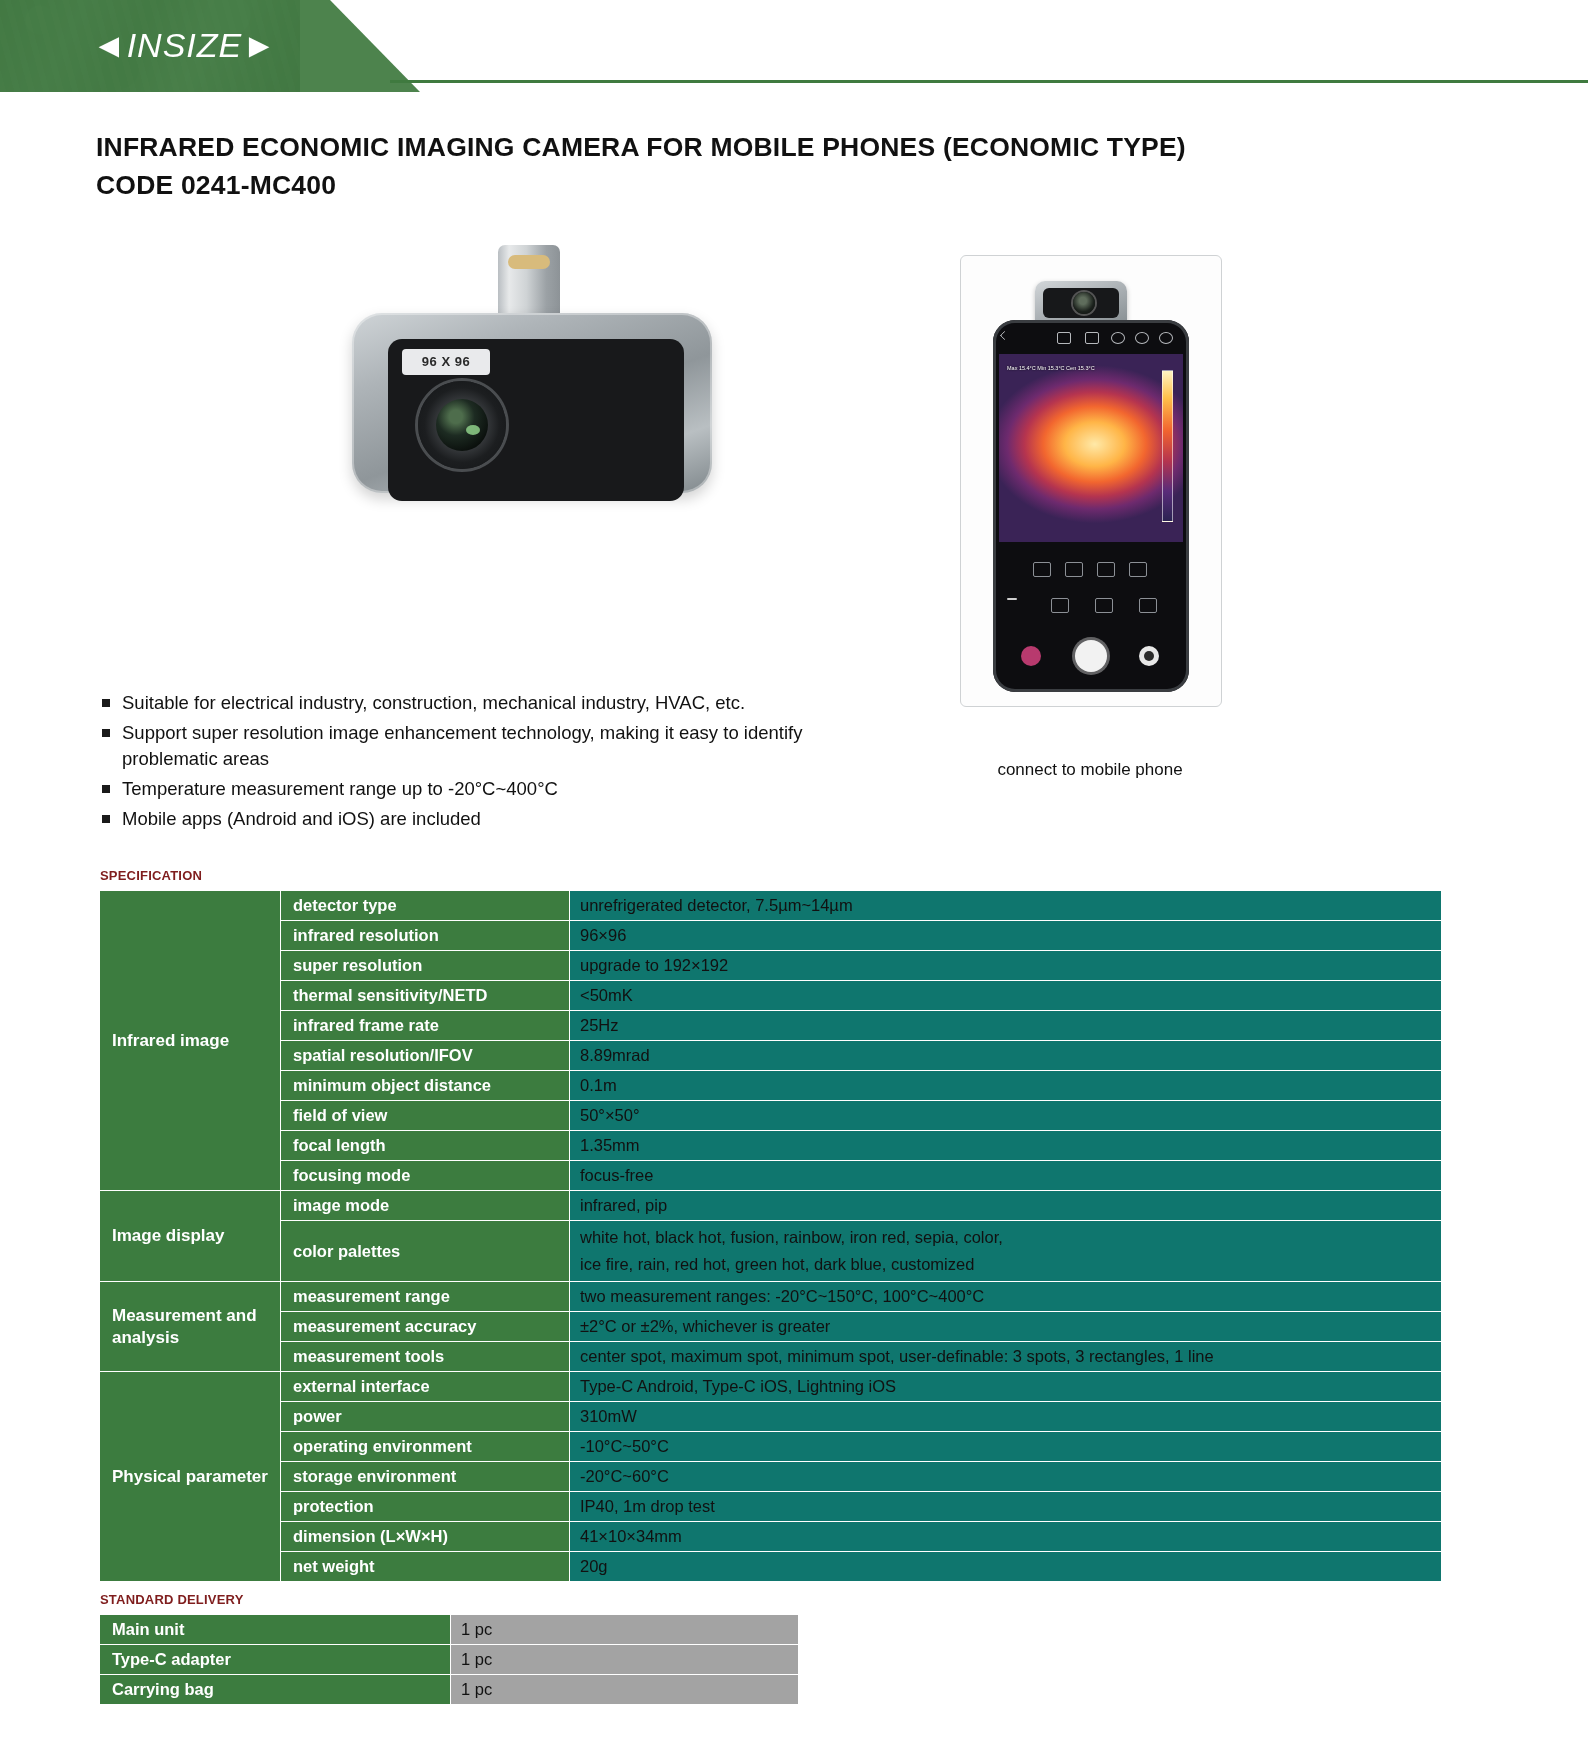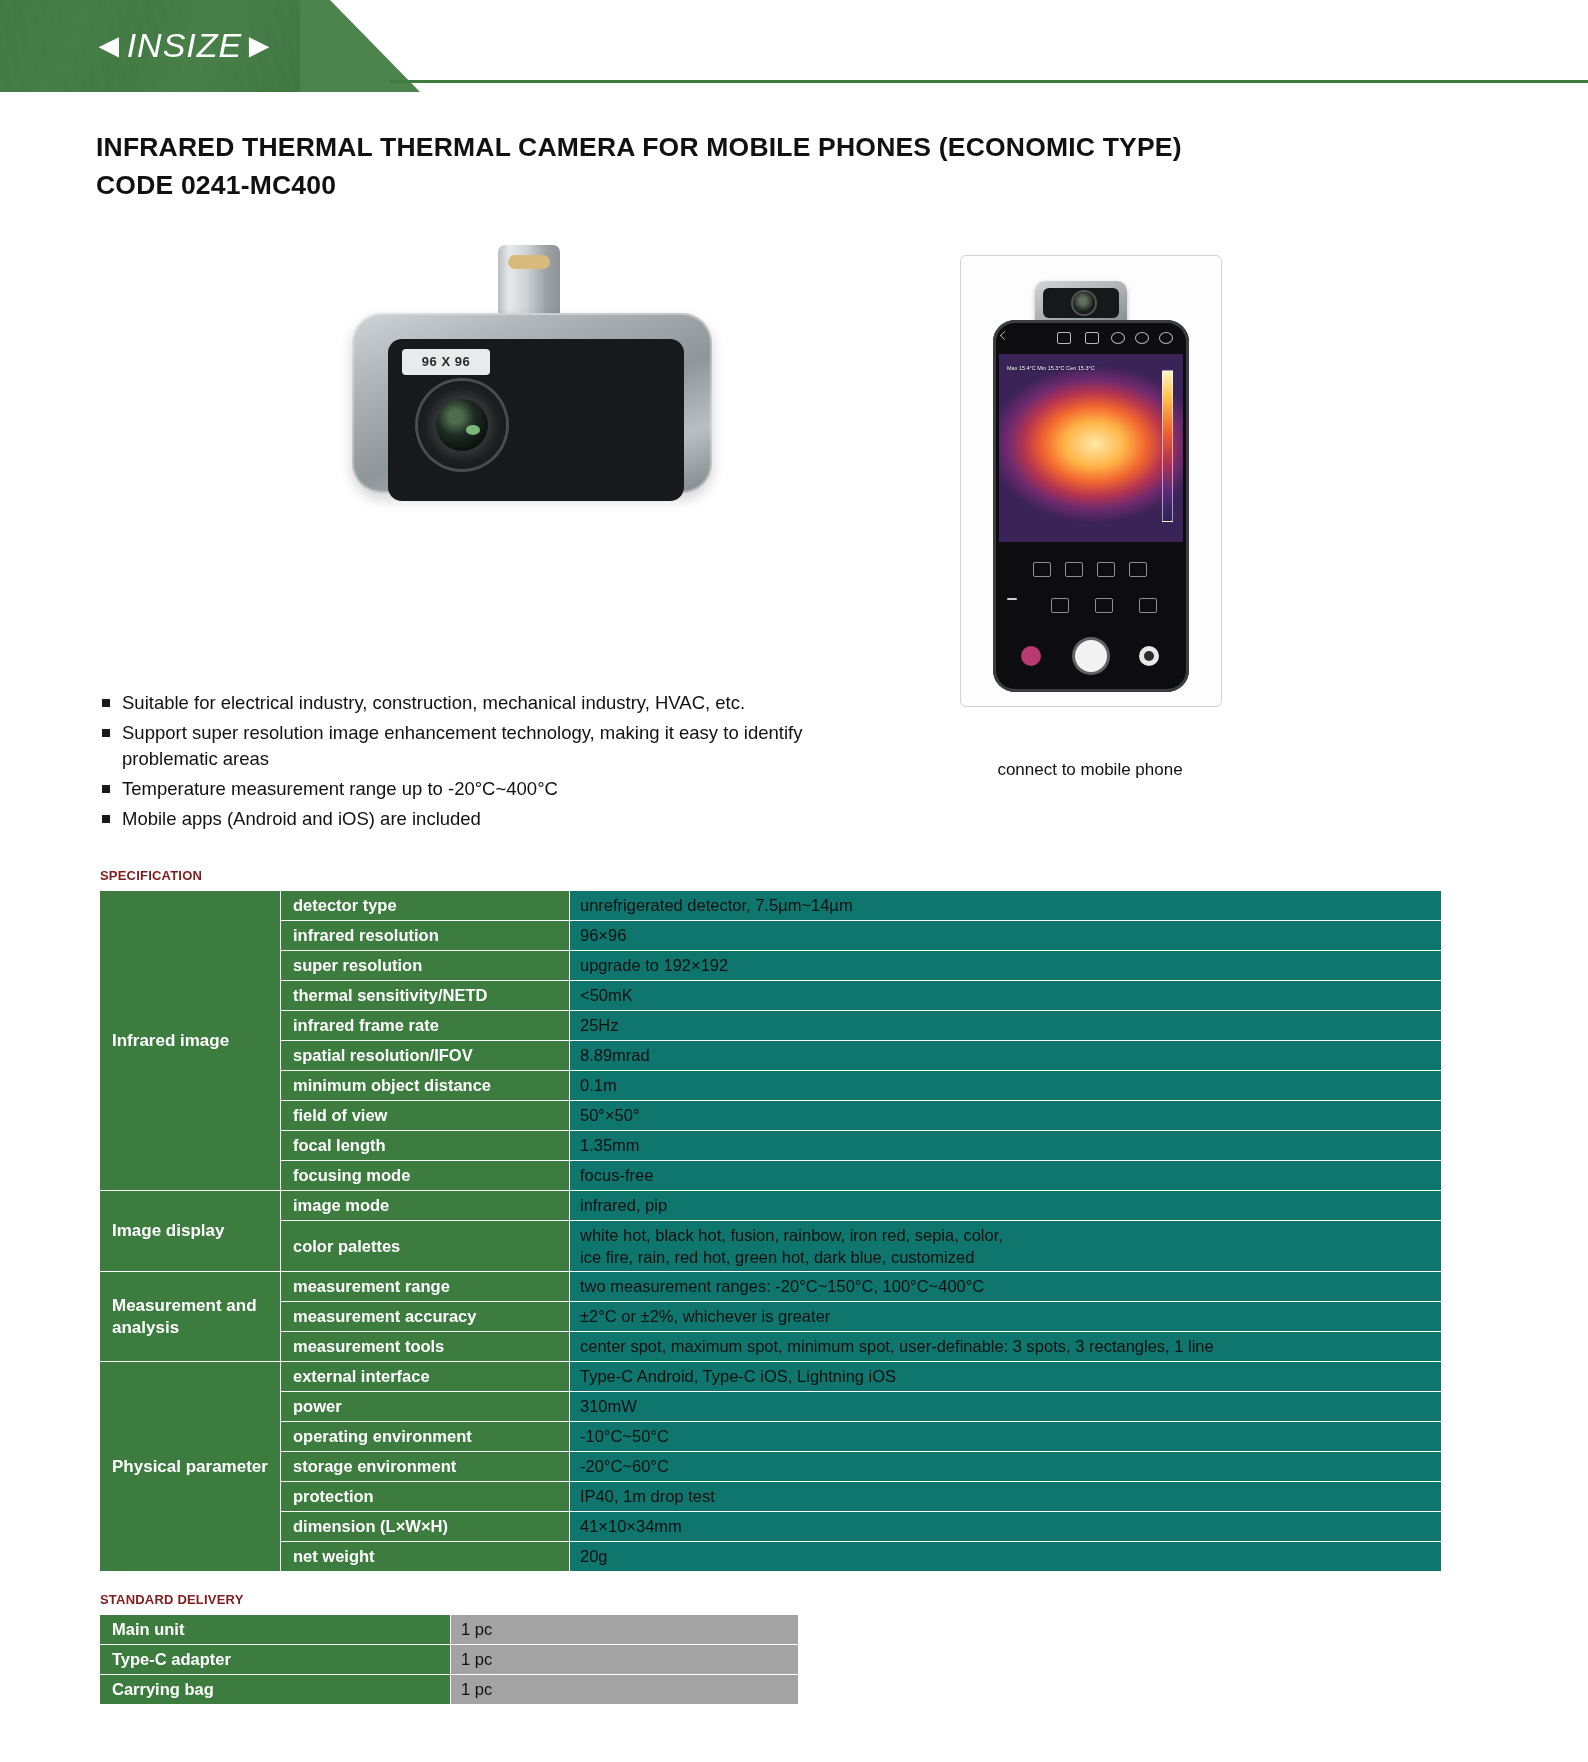--- a/index.html
+++ b/index.html
@@ -357,21 +357,21 @@
     padding-left: 12px;
   }
   .spec-table td.val {
     background: #0f766e;
     color: #111;
     border: 1px solid #ffffff;
     border-left: 1px solid #ffffff;
     padding-left: 10px;
   }
   .spec-table td.val.two {
-    line-height: 22px;
+    line-height: 27px;
     height: 44px;
     margin-left: 12px;
   }
 
   
   .delivery-table {
     position: absolute;
     left: 99px; top: 1614px;
     width: 700px;
     table-layout: fixed;
@@ -400,21 +400,21 @@
 <body>
 
 <div class="header">
   <div class="header-photo"></div>
   <div class="header-green"></div>
   <div class="header-rule"></div>
   <div class="logo"><span class="arrow-l">◄</span><span>INSIZE</span><span class="arrow-r">►</span></div>
 </div>
 
 <div class="title-block">
-  <div class="title-line">INFRARED THERMAL THERMAL CAMERA FOR MOBILE PHONES (ECONOMIC TYPE)</div>
+  <div class="title-line">INFRARED ECONOMIC IMAGING CAMERA FOR MOBILE PHONES (ECONOMIC TYPE)</div>
   <div class="title-line">CODE 0241-MC400</div>
 </div>
 
 <div class="device-wrap">
   <div class="usb-plug"></div>
   <div class="device-body">
     <div class="device-screen">
       <div class="device-label">96 X 96</div>
       <div class="lens-outer">
         <div class="lens-inner">

